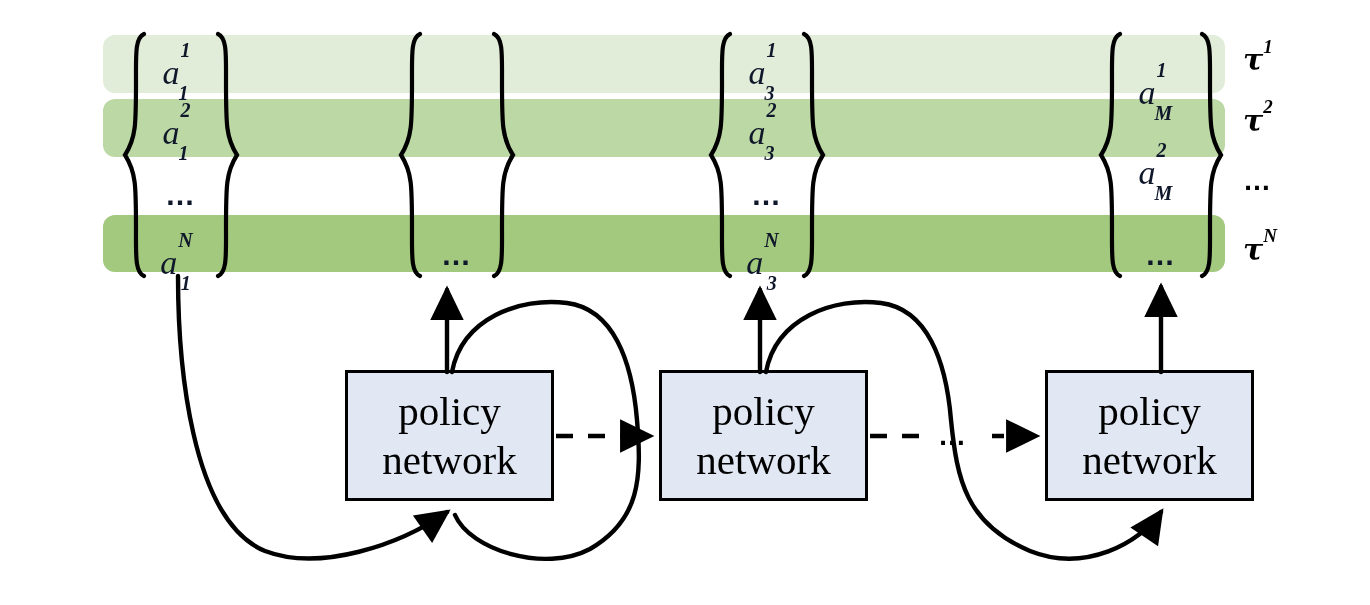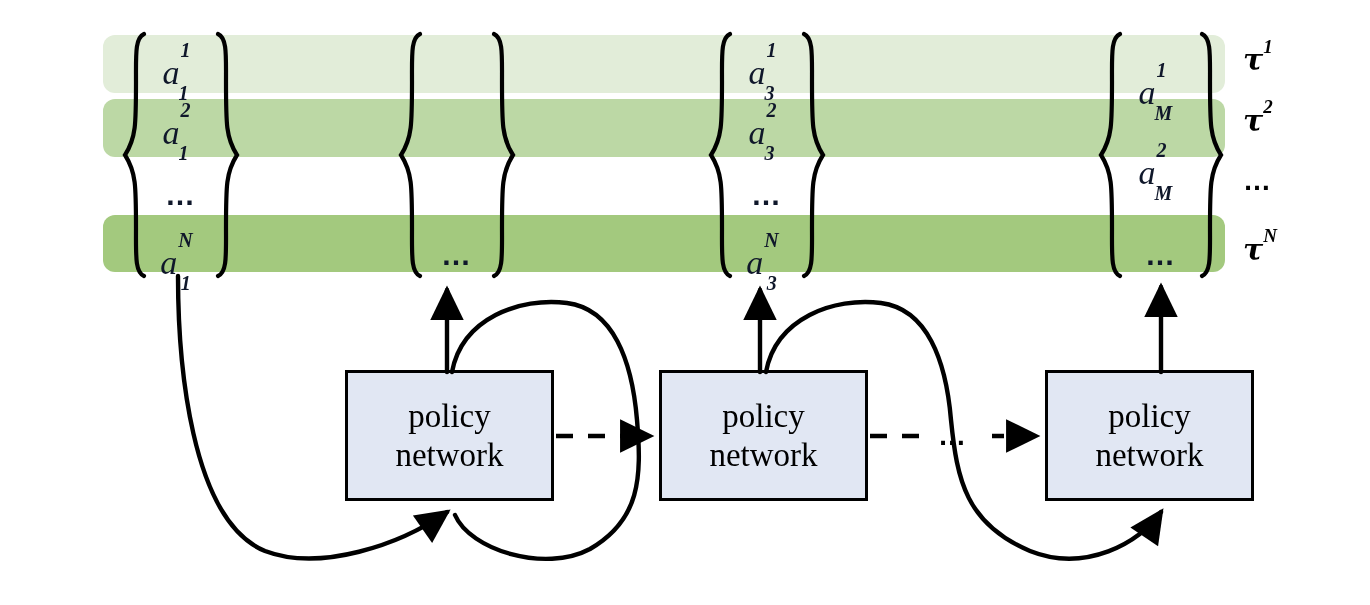--- a/index.html
+++ b/index.html
@@ -121,21 +121,21 @@
   
   .pbox {
     position: absolute;
     box-sizing: border-box;
     border: 3px solid #000;
     background: #E1E7F3;
     display: flex;
     flex-direction: column;
     align-items: center;
     justify-content: center;
-    font-size: 33px;
+    font-size: 41px;
     line-height: 1.18;
     color: #000;
     text-align: center;
   }
   .pbox .ln { display: block; }
 
   
   #wires {
     position: absolute;
     left: 0; top: 0;

